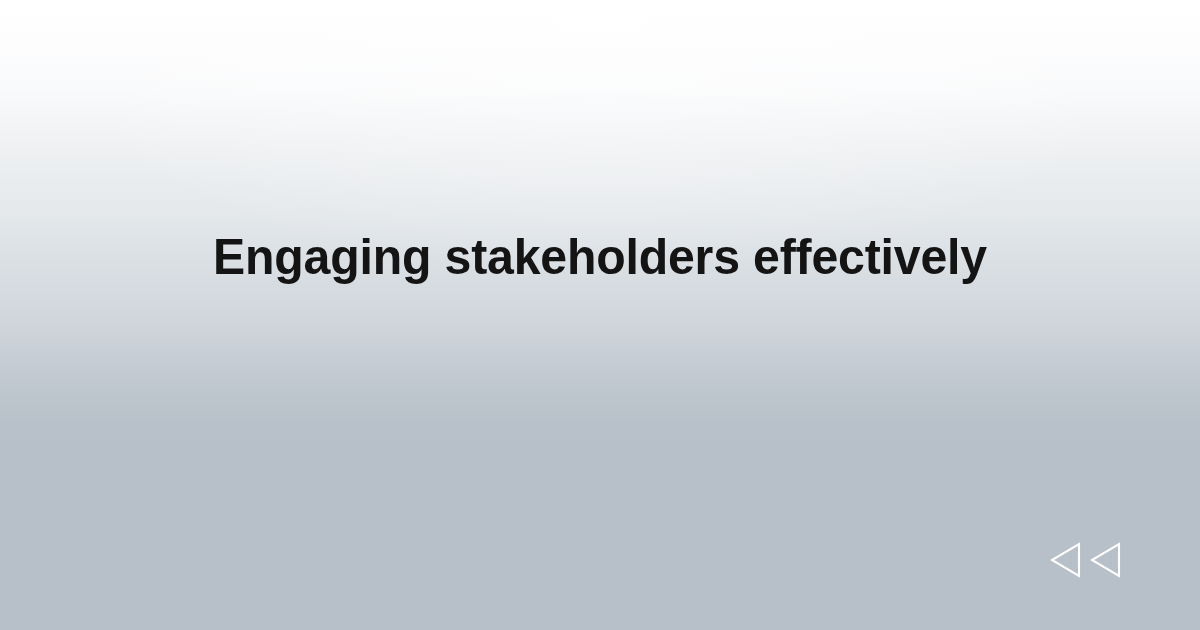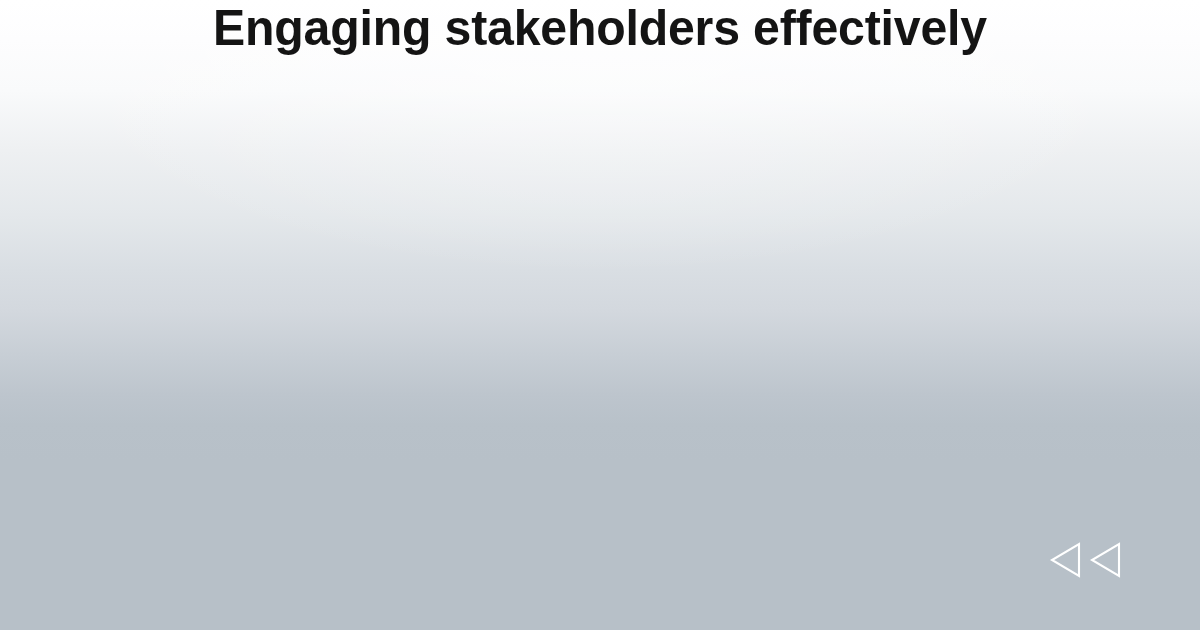--- a/index.html
+++ b/index.html
@@ -50,20 +50,21 @@
     );
   }
 
   .title-wrap {
     position: absolute;
     left: 0;
     right: 0;
     top: 0;
     height: 514px;
     display: flex;
+    align-items: center;
     justify-content: center;
     padding: 0 90px;
     box-sizing: border-box;
   }
 
   .title {
     margin: 0;
     font-family: "Liberation Sans Narrow", "Liberation Sans", "DejaVu Sans", sans-serif;
     font-size: 50px;
     line-height: 1.12;

